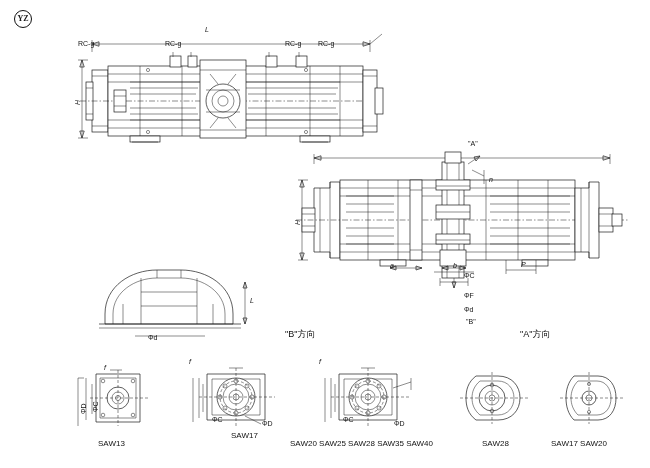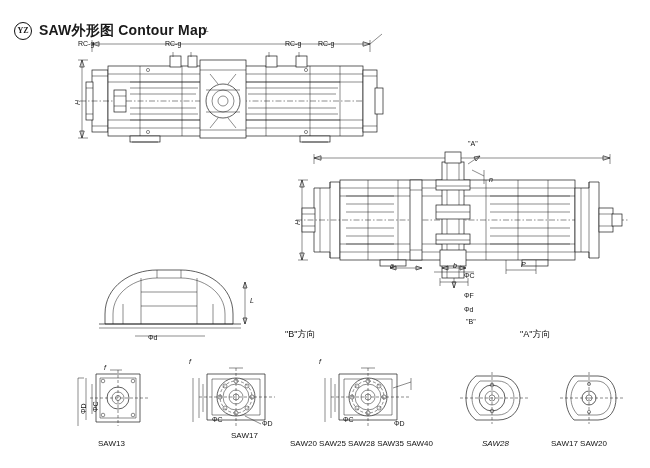--- a/index.html
+++ b/index.html
@@ -8,21 +8,21 @@
     background:#ffffff;
     font-family:"Liberation Sans", sans-serif;
     color:#1a1a1a;
     overflow:hidden;
     position:relative;
   }
   .page{position:relative;width:650px;height:468px;}
 
   
   .header{
-    position:absolute;left:14px;top:22px;
+    position:absolute;left:14px;top:10px;
     display:flex;align-items:center;gap:7px;
   }
   .logo{
     width:16px;height:16px;border-radius:50%;
     border:1px solid #111;
     display:flex;align-items:center;justify-content:center;
     font-size:8px;font-weight:bold;font-family:"Liberation Serif",serif;
     line-height:1;
   }
   .title{
@@ -55,21 +55,20 @@
     font-family:"Liberation Sans",sans-serif;color:#111;white-space:nowrap;
   }
 </style>
 </head>
 <body>
 
 <div class="page">
 
   <div class="header">
     <div class="logo">YZ</div>
-    <div class="title">SAW外形图 Contour Map</div>
   </div>
 
   <div class="svgwrap" style="left:70px;top:30px;">
     <svg width="320" height="120" viewBox="0 0 320 120">
 
       <path class="thin" d="M22 14 H300"></path>
       <path class="thin" d="M22 10 V22 M300 10 V22"></path>
       <path class="ln" d="M22 14 l7 -2.2 v4.4 z" fill="#1a1a1a"></path>
       <path class="ln" d="M300 14 l-7 -2.2 v4.4 z" fill="#1a1a1a"></path>
 
@@ -336,21 +335,21 @@
       <path class="ln" d="M18 8 C10 14 8 22 8 30 C8 38 10 46 18 52 L40 52 C54 52 62 42 62 30 C62 18 54 8 40 8 Z"></path>
       <path class="thin" d="M22 13 C16 18 14 24 14 30 C14 36 16 42 22 47 L40 47 C50 47 56 39 56 30 C56 21 50 13 40 13 Z"></path>
       <circle class="wht" cx="34" cy="30" r="13"></circle>
       <circle class="thin" cx="34" cy="30" r="7"></circle>
       <circle class="thin" cx="34" cy="30" r="3"></circle>
       <path class="dash2" d="M2 30 H70 M34 4 V56"></path>
       <circle class="thin" cx="34" cy="17" r="1.8"></circle>
       <circle class="thin" cx="34" cy="43" r="1.8"></circle>
     </svg>
   </div>
-  <div class="cap" style="left:482px;top:440px;font-style:italic;">SAW28</div>
+  <div class="cap" style="left:482px;top:440px;">SAW28</div>
 
   <div class="svgwrap" style="left:558px;top:368px;">
     <svg width="76" height="62" viewBox="0 0 76 62">
       <path class="ln" d="M16 8 C10 14 8 22 8 30 C8 38 10 46 16 52 L40 52 C52 52 58 42 58 30 C58 18 52 8 40 8 Z"></path>
       <path class="thin" d="M20 13 C15 18 13 24 13 30 C13 36 15 42 20 47 L39 47 C48 47 53 39 53 30 C53 21 48 13 39 13 Z"></path>
       <circle class="wht" cx="31" cy="30" r="7"></circle>
       <circle class="thin" cx="31" cy="30" r="3"></circle>
       <path class="dash2" d="M2 30 H66 M31 4 V56"></path>
       <circle class="thin" cx="31" cy="16" r="1.6"></circle>
       <circle class="thin" cx="31" cy="44" r="1.6"></circle>

